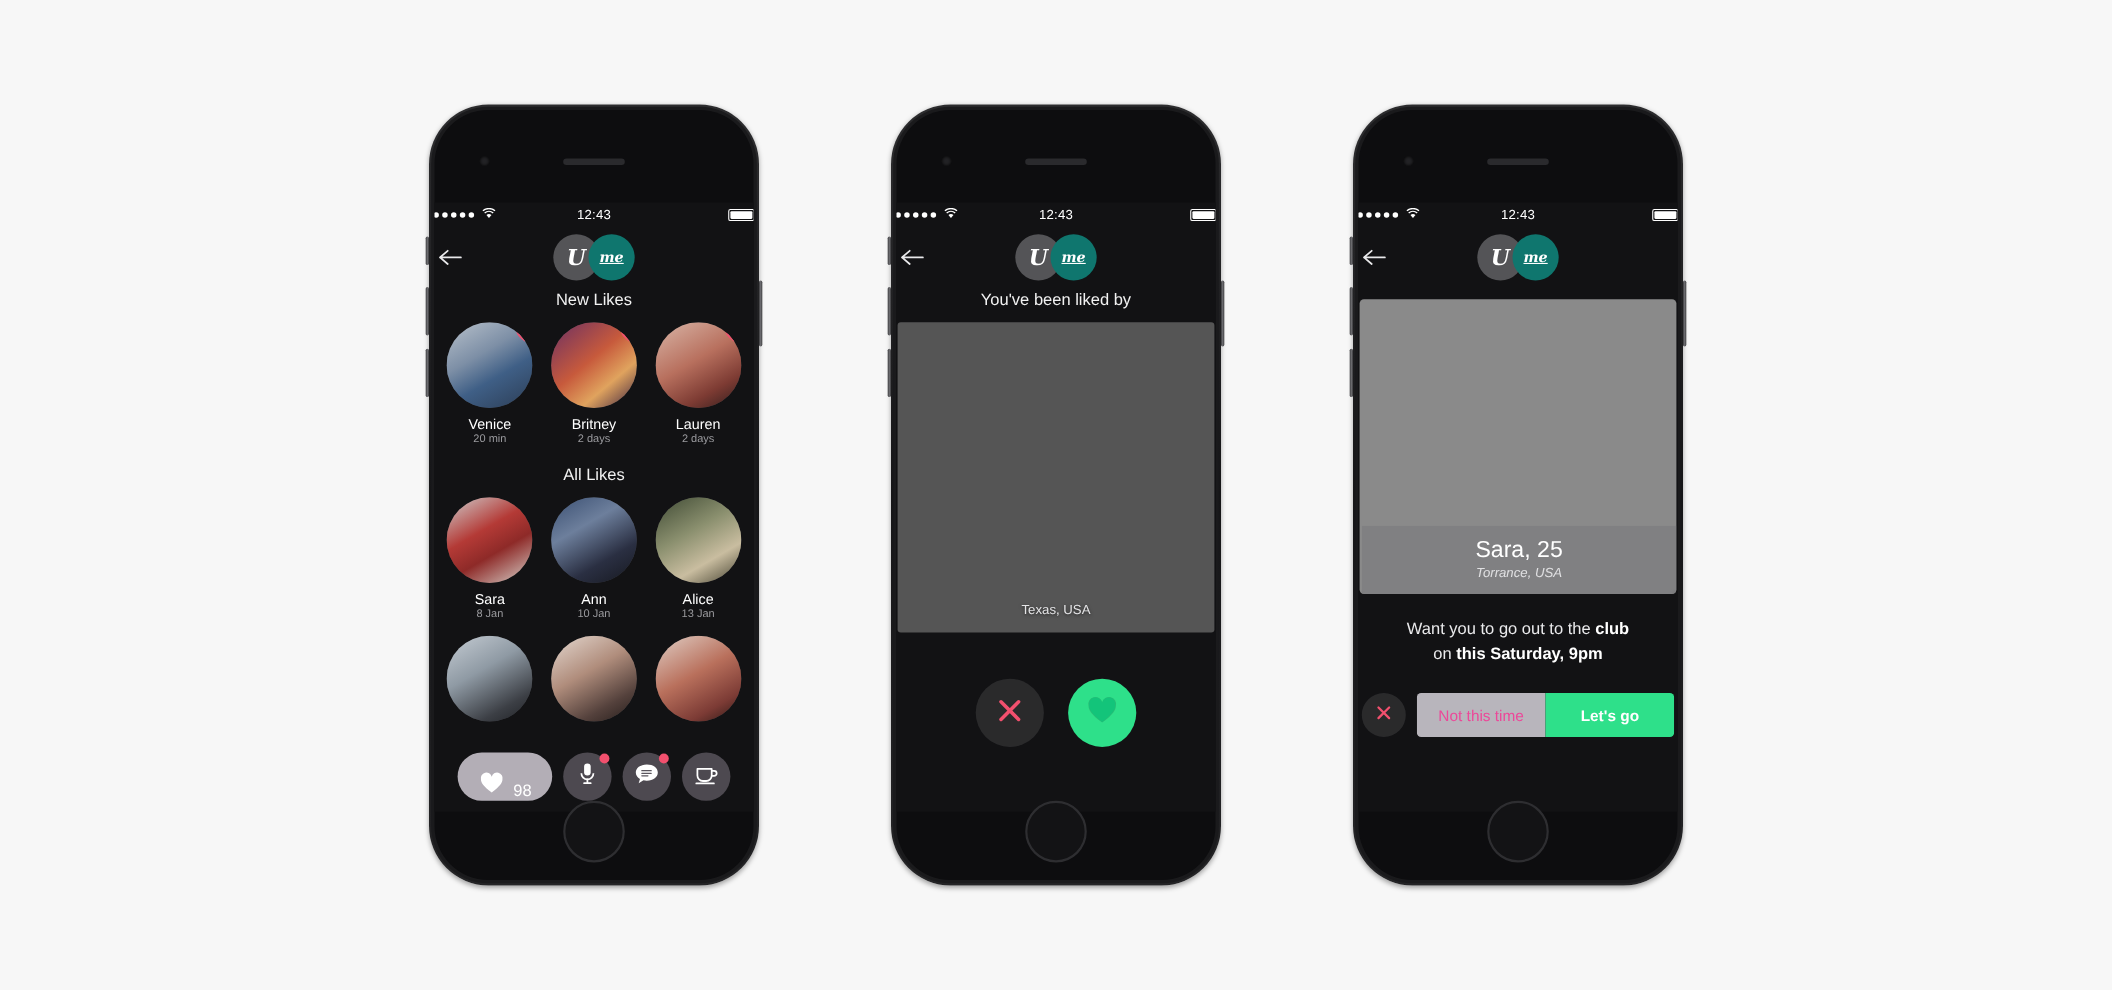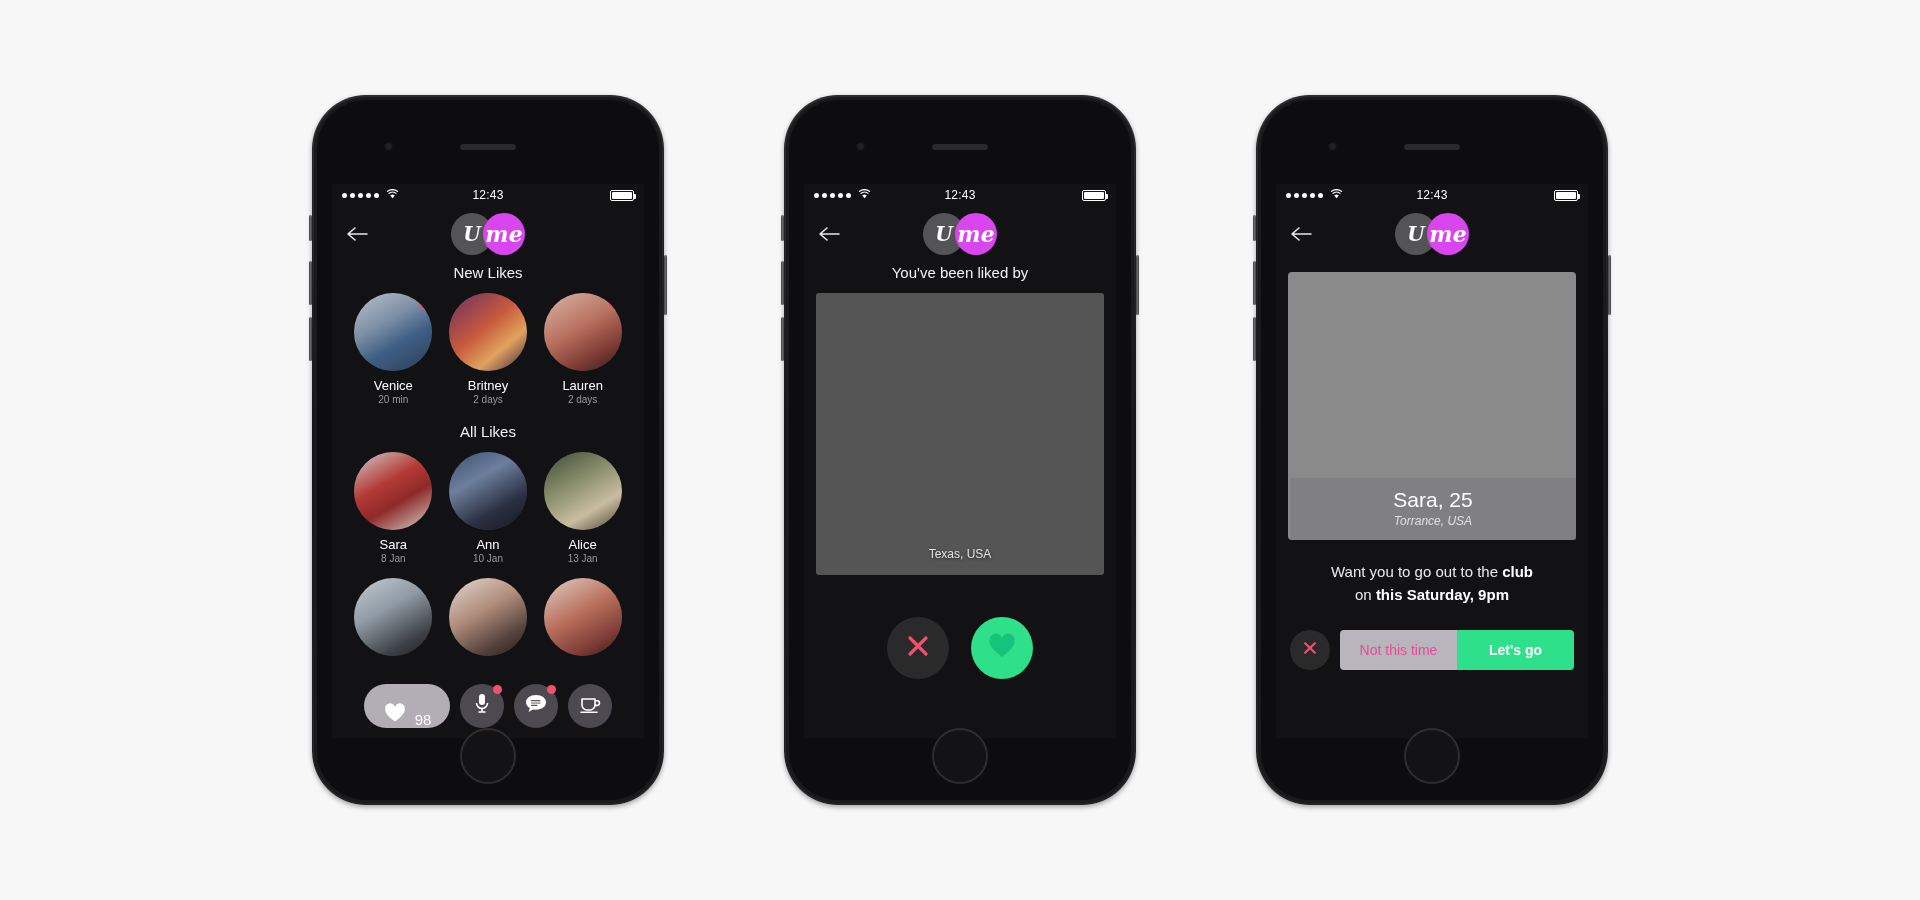--- a/index.html
+++ b/index.html
@@ -14,21 +14,21 @@
     width: 1920px; height: 900px;
     display: flex;
     align-items: center;
     justify-content: center;
     gap: 120px;
   }
 
   
   .phone {
     position: relative;
-    width: 352px; height: 710px;
+    width: 300px; height: 710px;
     border-radius: 54px;
     background: linear-gradient(180deg,#2c2c2e 0%,#161618 50%,#242426 100%);
     box-shadow: 0 2px 5px rgba(0,0,0,.35);
     padding: 0;
     flex: 0 0 auto;
   }
   .phone::before {
     content: "";
     position: absolute; inset: 2px;
     border-radius: 52px;
@@ -115,21 +115,21 @@
     position: absolute; left: 50%; transform: translateX(-50%);
     display: flex; align-items: center;
   }
   .logo-u, .logo-me {
     width: 42px; height: 42px; border-radius: 50%;
     display: flex; align-items: center; justify-content: center;
     font-family: "DejaVu Serif", serif;
     font-style: italic; font-weight: bold; color: #fff;
   }
   .logo-u { background: #545457; font-size: 20px; }
-  .logo-me { background: #d946ef; font-size: 22px; margin-left: -10px; }
+  .logo-me { background: #0f766e; font-size: 13px; margin-left: -10px; text-decoration: underline; }
 
   .section-title {
     text-align: center; font-size: 15px; color: #f2f2f2;
     margin: 2px 0 12px; font-weight: 400;
   }
 
   
   .grid {
     display: flex; justify-content: space-around;
     padding: 0 14px;

